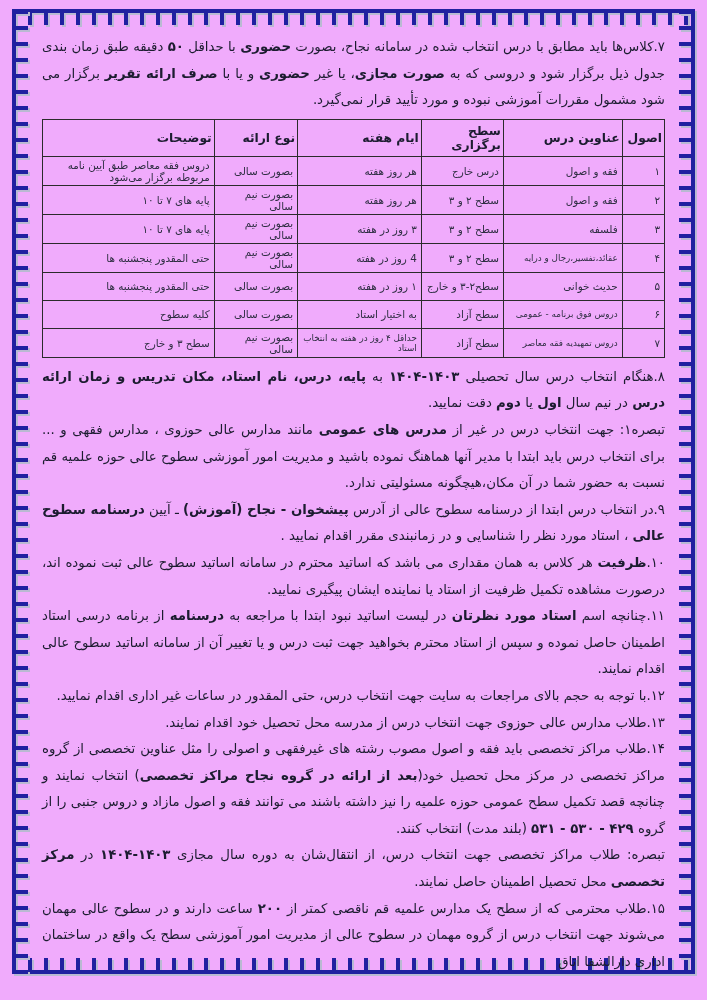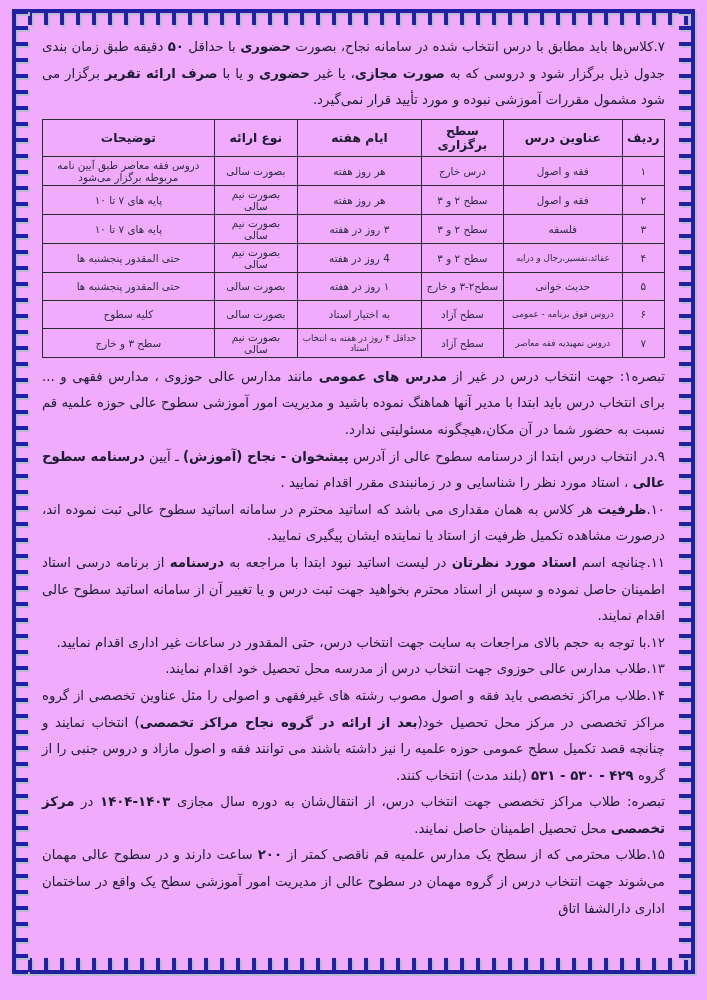--- a/index.html
+++ b/index.html
@@ -54,21 +54,21 @@
   }
   .para .b{font-weight:bold;}
   table.course{
     width:100%;
     border-collapse:collapse;
     margin:5px 0 6px 0;
     direction:rtl;
   }
   table.course th, table.course td{
     border:1px solid var(--table-line);
-    text-align:center;
+    text-align:right;
     vertical-align:middle;
   }
   table.course th{
     font-size:12.3px;
     font-weight:bold;
     padding:4px 2px;
     height:24px;
   }
   table.course td{
     font-size:10.4px;
@@ -96,21 +96,21 @@
       <colgroup id="course-cols">
           <col style="width: 6.8%;">
           <col style="width: 19.1%;">
           <col style="width: 13.2%;">
           <col style="width: 19.9%;">
           <col style="width: 13.4%;">
           <col style="width: 27.6%;">
         </colgroup>
       <thead>
         <tr id="thead-row">
-            <th>ردیف</th>
+            <th>اصول</th>
             <th>عناوین درس</th>
             <th>سطح برگزاری</th>
             <th>ایام هفته</th>
             <th>نوع ارائه</th>
             <th>توضیحات</th>
           </tr>
       </thead>
       <tbody id="table-body">
           <tr>
             <td>۱</td>
@@ -165,20 +165,21 @@
             <td class="tight">دروس تمهیدیه فقه معاصر</td>
             <td>سطح آزاد</td>
             <td class="tight">حداقل ۴ روز در هفته به انتخاب استاد</td>
             <td>بصورت نیم سالی</td>
             <td>سطح ۳ و خارج</td>
           </tr>
         </tbody>
     </table>
 
     <div id="paras-bottom">
+        <p class="para"><span>۸.هنگام انتخاب درس سال تحصیلی </span><span class="b">۱۴۰۳-۱۴۰۴</span><span> به </span><span class="b">پایه، درس، نام استاد، مکان تدریس و زمان ارائه درس</span><span> در نیم سال </span><span class="b">اول</span><span> یا </span><span class="b">دوم</span><span> دقت نمایید.</span></p>
         <p class="para"><span>تبصره۱: جهت انتخاب درس در غیر از </span><span class="b">مدرس های عمومی</span><span> مانند مدارس عالی حوزوی ، مدارس فقهی و ... برای انتخاب درس باید ابتدا با مدیر آنها هماهنگ نموده باشید و مدیریت امور آموزشی سطوح عالی حوزه علمیه قم نسبت به حضور شما در آن مکان،هیچگونه مسئولیتی ندارد.</span></p>
         <p class="para"><span>۹.در انتخاب درس ابتدا از درسنامه سطوح عالی از آدرس </span><span class="b">پیشخوان - نجاح (آموزش)</span><span> ـ آیین </span><span class="b">درسنامه سطوح عالی</span><span> ، استاد مورد نظر را شناسایی و در زمانبندی مقرر اقدام نمایید .</span></p>
         <p class="para"><span>۱۰.</span><span class="b">ظرفیت</span><span> هر کلاس به همان مقداری می باشد که اساتید محترم در سامانه اساتید سطوح عالی ثبت نموده اند، درصورت مشاهده تکمیل ظرفیت از استاد یا نماینده ایشان پیگیری نمایید.</span></p>
         <p class="para"><span>۱۱.چنانچه اسم </span><span class="b">استاد مورد نظرتان</span><span> در لیست اساتید نبود ابتدا با مراجعه به </span><span class="b">درسنامه</span><span> از برنامه درسی استاد اطمینان حاصل نموده و سپس از استاد محترم بخواهید جهت ثبت درس و یا تغییر آن از سامانه اساتید سطوح عالی اقدام نمایند.</span></p>
         <p class="para"><span>۱۲.با توجه به حجم بالای مراجعات به سایت جهت انتخاب درس، حتی المقدور در ساعات غیر اداری اقدام نمایید.</span></p>
         <p class="para"><span>۱۳.طلاب مدارس عالی حوزوی جهت انتخاب درس از مدرسه محل تحصیل خود اقدام نمایند.</span></p>
         <p class="para"><span>۱۴.طلاب مراکز تخصصی باید فقه و اصول مصوب رشته های غیرفقهی و اصولی را مثل عناوین تخصصی از گروه مراکز تخصصی در مرکز محل تحصیل خود(</span><span class="b">بعد از ارائه در گروه نجاح مراکز تخصصی</span><span>) انتخاب نمایند و چنانچه قصد تکمیل سطح عمومی حوزه علمیه را نیز داشته باشند می توانند فقه و اصول مازاد و دروس جنبی را از گروه </span><span class="b">۴۲۹ - ۵۳۰ - ۵۳۱</span><span> (بلند مدت) انتخاب کنند.</span></p>
         <p class="para"><span>تبصره: طلاب مراکز تخصصی جهت انتخاب درس، از انتقال‌شان به دوره سال مجازی </span><span class="b">۱۴۰۳-۱۴۰۴</span><span> در </span><span class="b">مرکز تخصصی</span><span> محل تحصیل اطمینان حاصل نمایند.</span></p>
         <p class="para"><span>۱۵.طلاب محترمی که از سطح یک مدارس علمیه قم ناقصی کمتر از </span><span class="b">۲۰۰</span><span> ساعت دارند و در سطوح عالی مهمان می‌شوند جهت انتخاب درس از گروه مهمان در سطوح عالی از مدیریت امور آموزشی سطح یک واقع در ساختمان اداری دارالشفا اتاق </span></p>
       </div>

